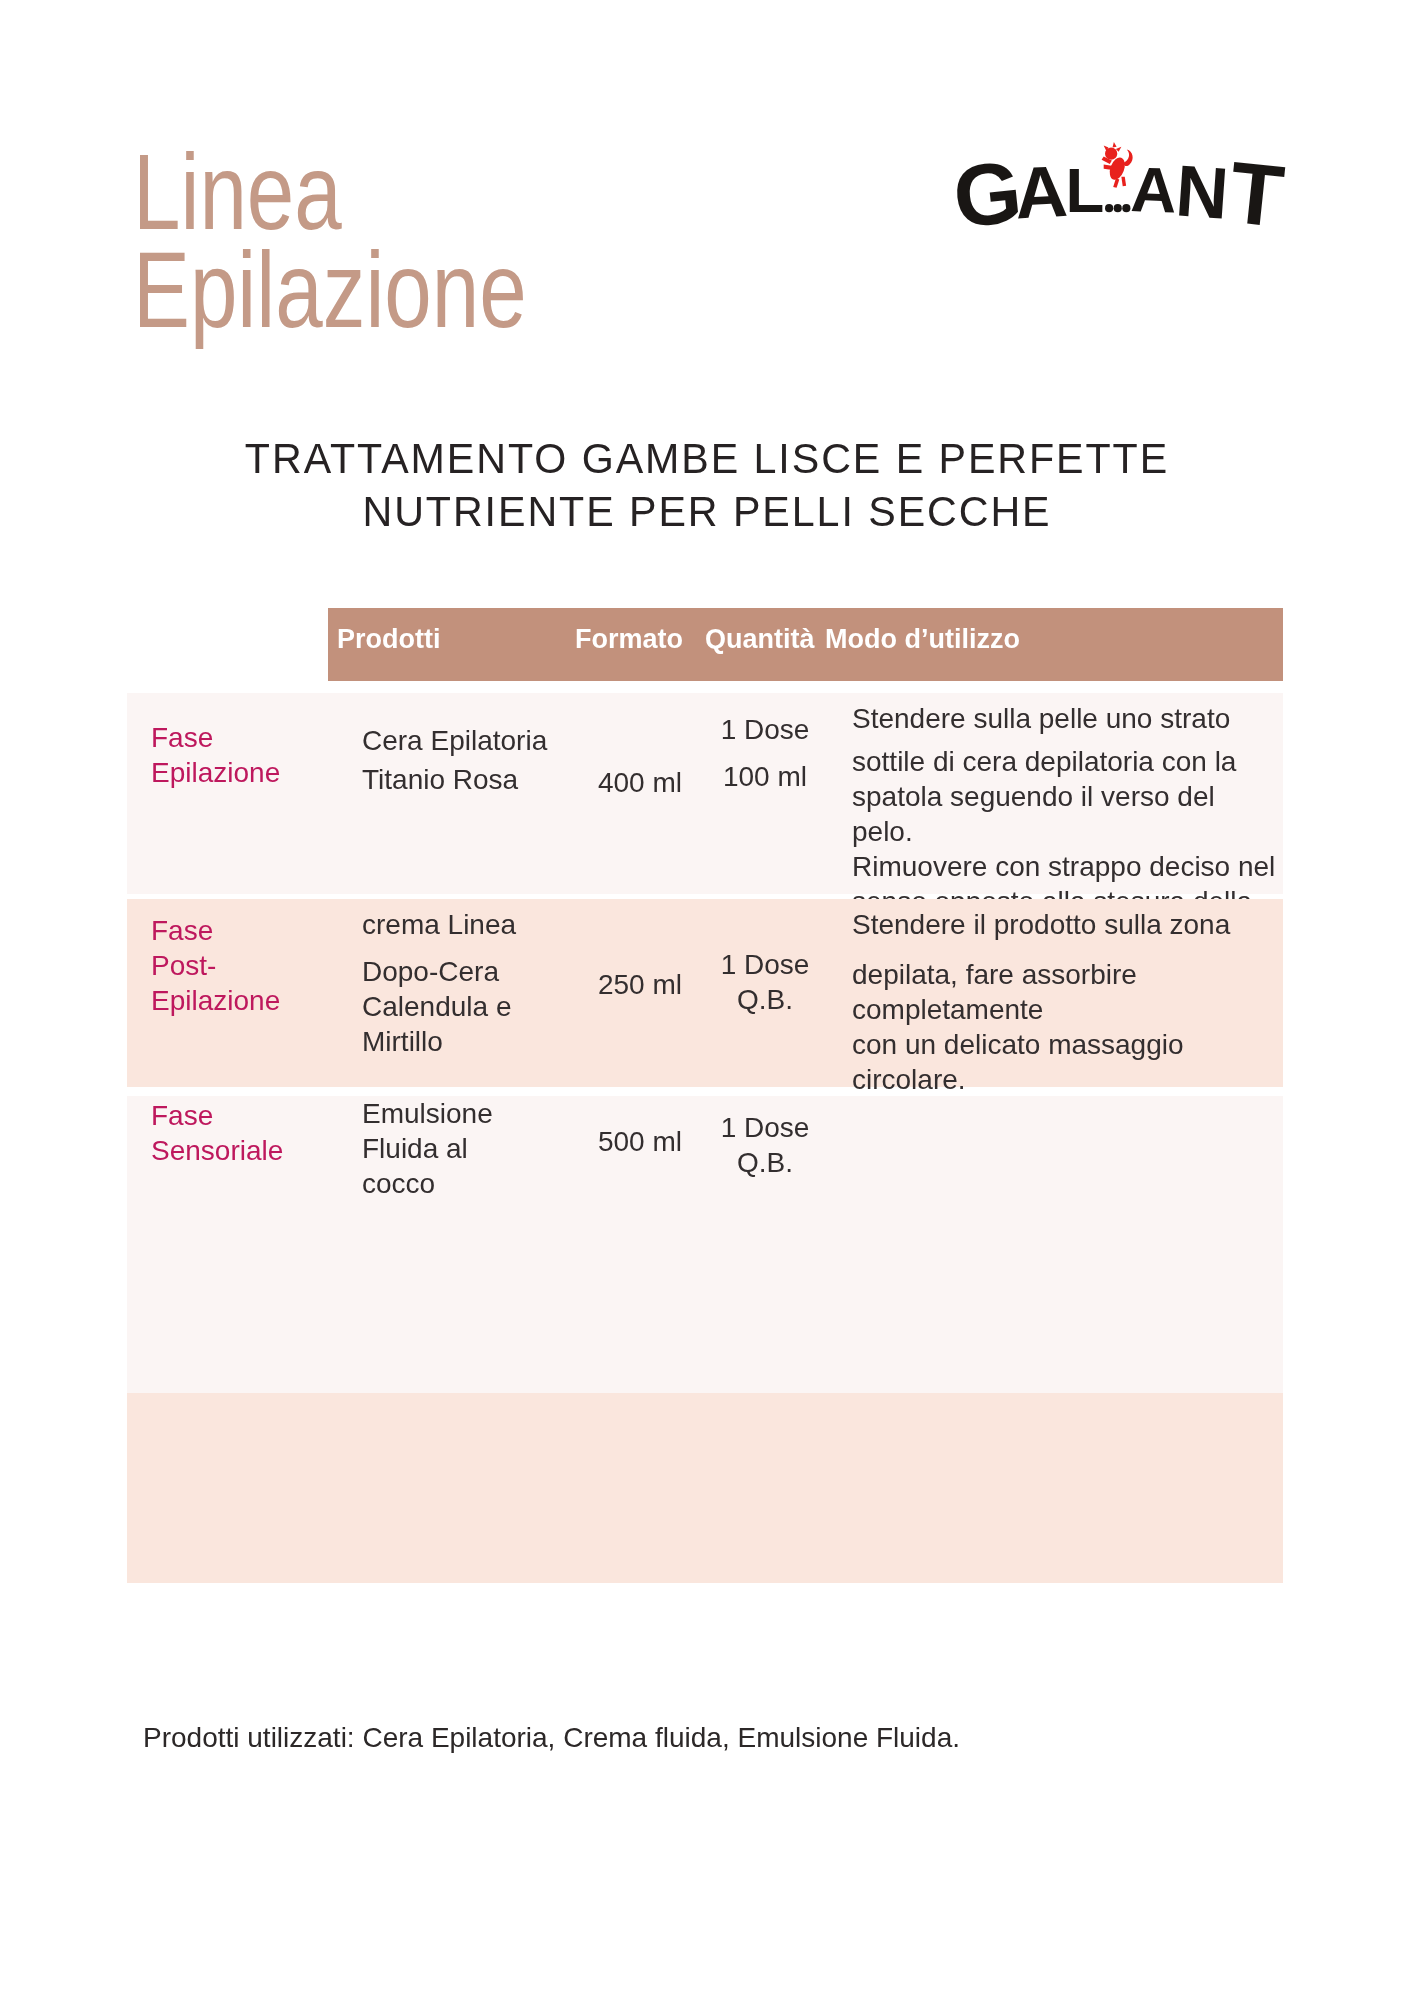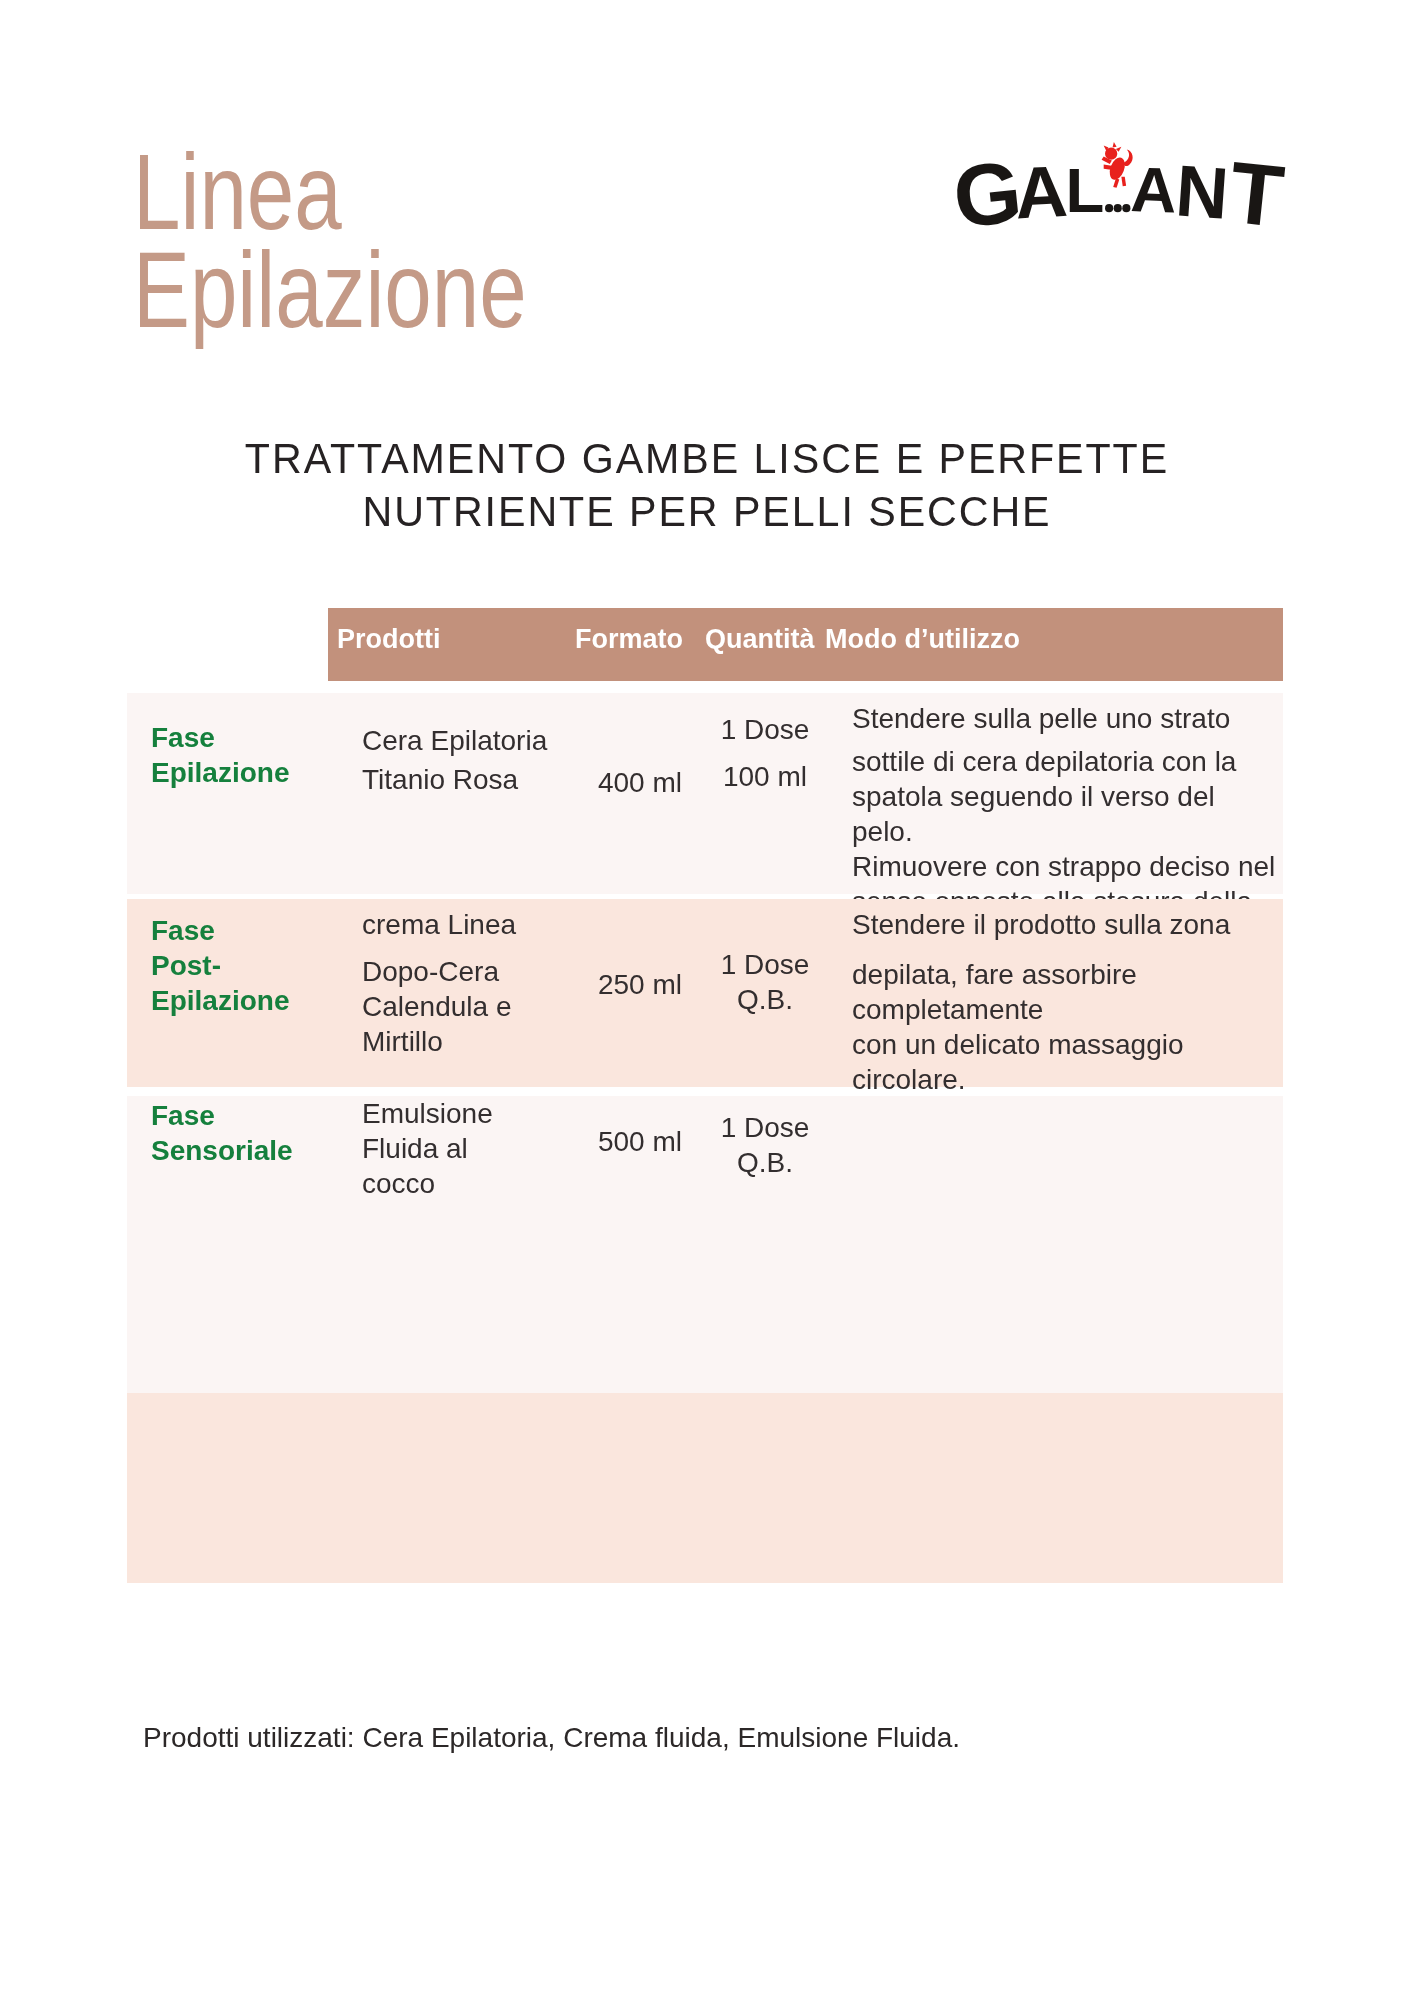--- a/index.html
+++ b/index.html
@@ -37,21 +37,21 @@
   }
   .band .shift-l{transform:translateX(-18px);}
   .row,.emptyblock{position:absolute;left:127px;width:1156px;}
   .row{display:grid;grid-template-columns:228px 220px 130px 120px 1fr;}
   .r1{top:677px;height:201px;background:#fbf5f4;}
   .r2{top:883px;height:188px;background:#fae6dd;}
   .r3{top:1080px;height:297px;background:#fbf5f4;}
   .emptyblock{top:1377px;height:190px;background:#fae6dd;}
   .cell{font-size:28px;line-height:35px;}
   .cell p{margin:0;}
-  .fase{padding-left:24px;font-weight:700;color:#15803d;}
+  .fase{padding-left:24px;font-weight:400;color:#be185d;}
   .prod{padding-left:7px;}
   .fmt{text-align:center;}
   .qty{text-align:center;}
   .modo{padding-left:27px;}
   
   .r1 .fase{padding-top:27px;}
   .r1 .prod{padding-top:30px;}
   .r1 .fmt{padding-top:72px;}
   .r1 .qty{padding-top:19px;}
   .r1 .modo{padding-top:8px;}

